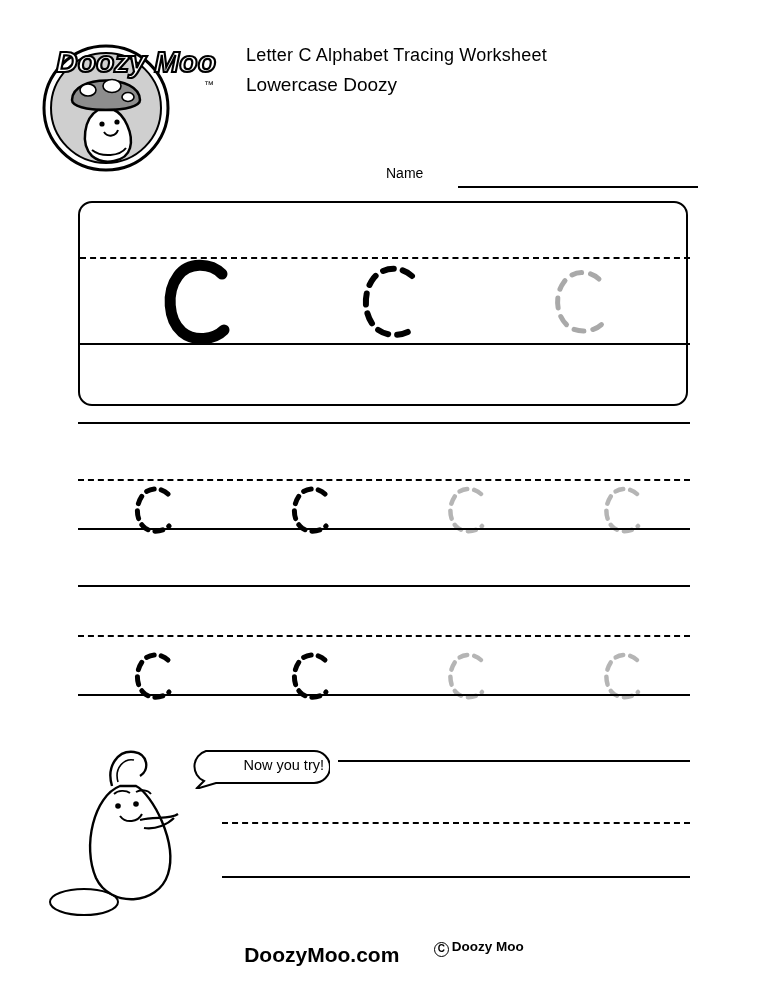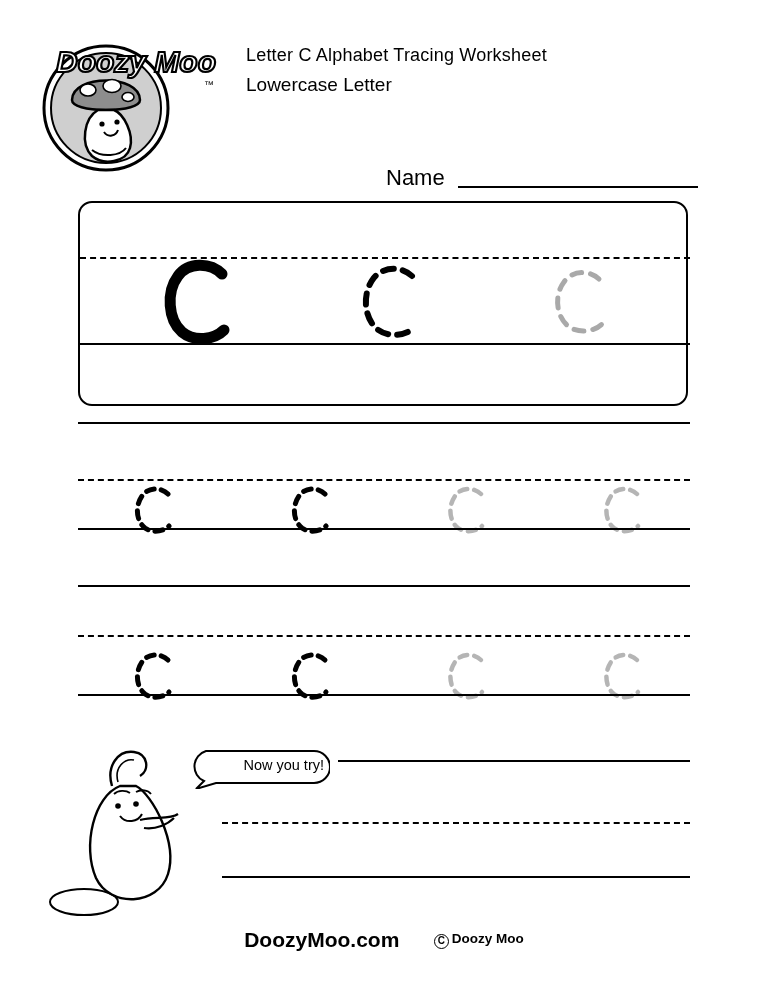--- a/index.html
+++ b/index.html
@@ -58,21 +58,21 @@
     position: absolute;
     left: 386px;
     top: 165px;
     width: 312px;
     height: 28px;
   }
   .name-label {
     position: absolute;
     left: 0;
     top: 0;
-    font-size: 22px;
+    font-size: 14px;
     font-family: "Liberation Sans", sans-serif;
   }
   .name-rule {
     position: absolute;
     left: 72px;
     top: 21px;
     width: 240px;
     height: 0;
     border-top: 2px solid #000;
   }
@@ -186,20 +186,21 @@
     top: 928px;
     width: 768px;
     text-align: center;
   }
   .footer-brand {
     display: inline-block;
     font-size: 21px;
     font-weight: bold;
     vertical-align: middle;
     font-family: "Liberation Sans", sans-serif;
+    margin-top: 15px;
   }
   .footer-copy {
     display: inline-block;
     font-size: 13.5px;
     font-weight: bold;
     vertical-align: middle;
     margin-left: 30px;
     font-family: "Liberation Sans", sans-serif;
   }
   .copy-mark {
@@ -240,21 +241,21 @@
 
       <g fill="#ffffff" stroke="#000000" stroke-width="2.2" font-family="Liberation Sans, sans-serif" font-size="30" font-weight="bold" font-style="italic">
         <text x="28" y="46">Doozy Moo</text>
       </g>
       <text x="176" y="62" font-family="Liberation Sans, sans-serif" font-size="10" fill="#000000">™</text>
     </svg>
   </div>
 
   <div class="title-block">
     <div class="title-main">Letter C Alphabet Tracing Worksheet</div>
-    <div class="title-sub">Lowercase Letter</div>
+    <div class="title-sub">Lowercase Doozy</div>
   </div>
 
   <div class="name-row">
     <span class="name-label">Name</span>
     <div class="name-rule"></div>
   </div>
 
   <div class="trace-box">
     <div class="box-dashed"></div>
     <div class="box-solid"></div>

